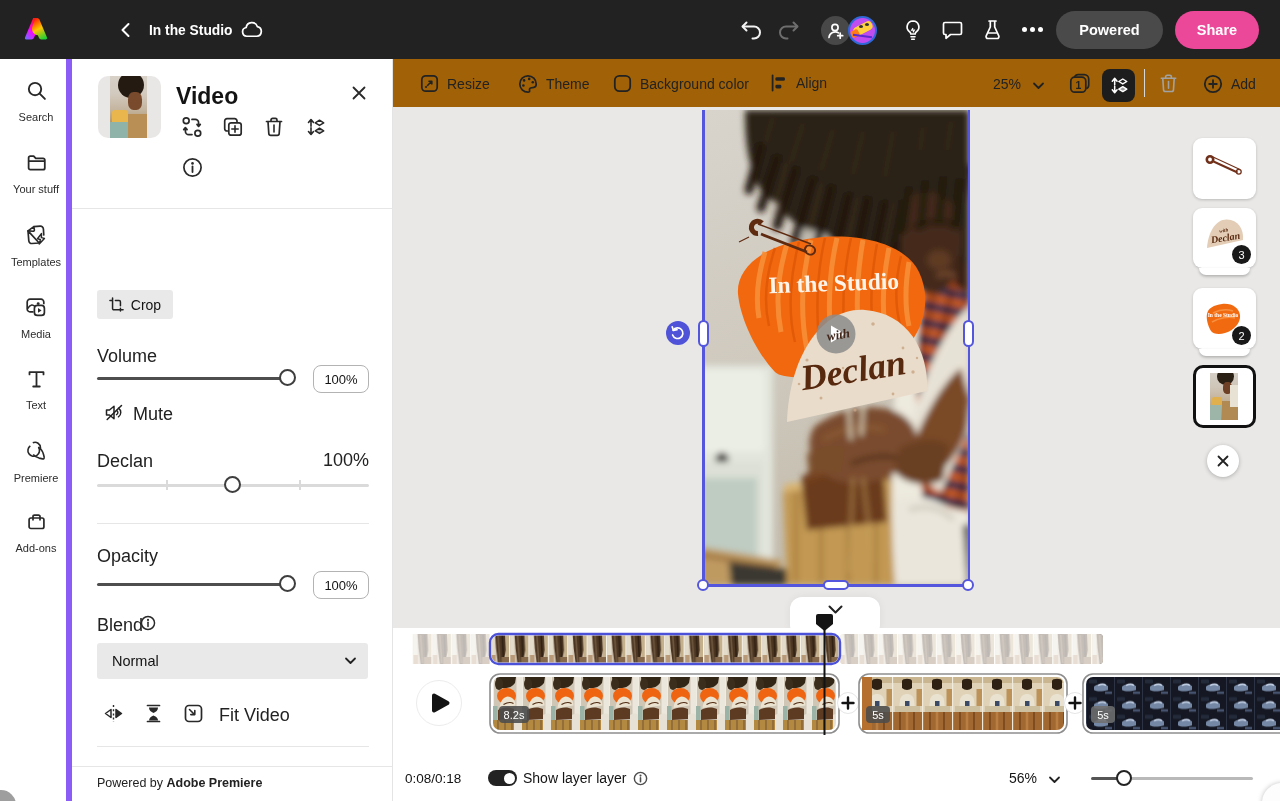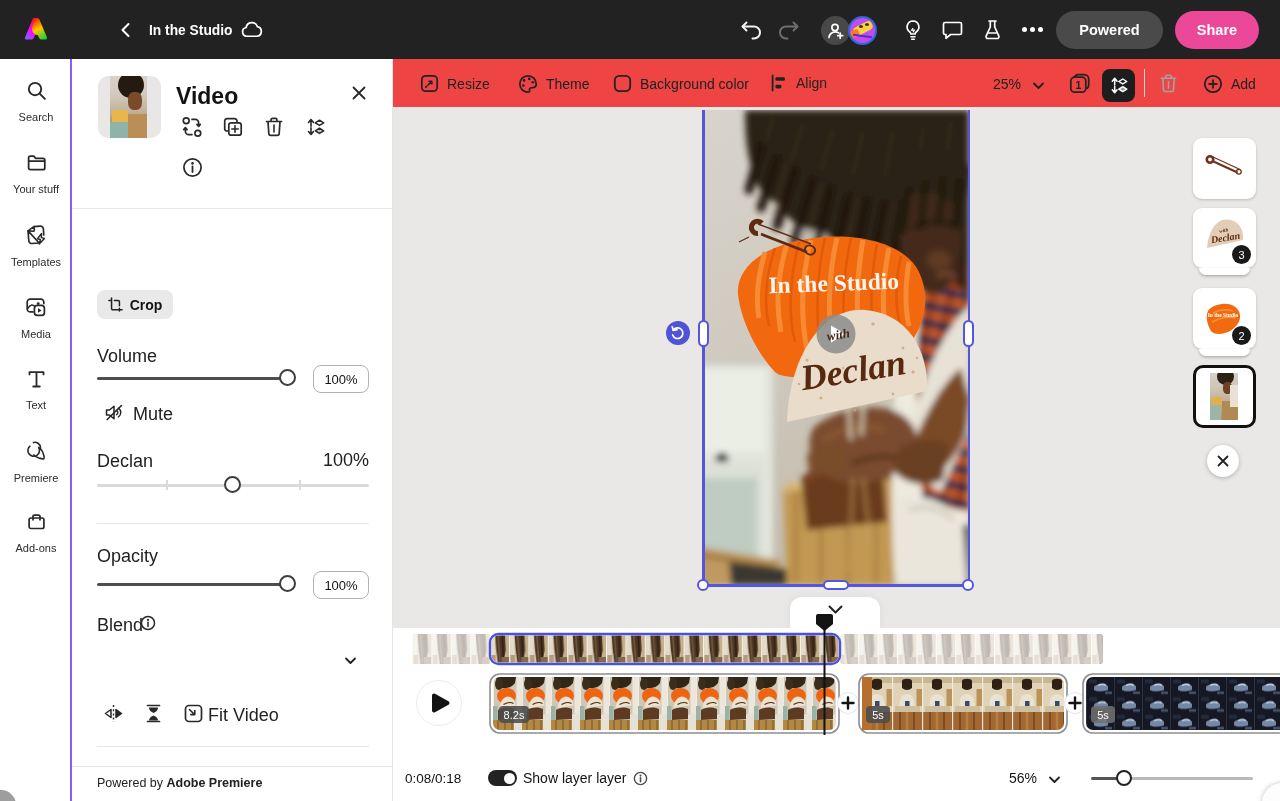--- a/index.html
+++ b/index.html
@@ -2,32 +2,32 @@
 <html><head>
 <meta charset="utf-8">
 <style>
   * { margin:0; padding:0; box-sizing:border-box; }
   html,body { width:1280px; height:801px; overflow:hidden; font-family:"Liberation Sans", sans-serif; background:#fff; }
   .abs { position:absolute; }
   #stage { position:relative; width:1280px; height:801px; }
   
   #topbar { position:absolute; left:0; top:0; width:1280px; height:59px; background:#222222; }
   
-  #sidebar { position:absolute; left:0; top:59px; width:72px; height:742px; background:#fff; border-right:2px solid #8b5cf6; }
+  #sidebar { position:absolute; left:0; top:59px; width:72px; height:742px; background:#fff; border-right:6px solid #8b5cf6; }
   .nav-item { position:absolute; left:0; width:72px; text-align:center; color:#222; }
   .nav-item svg { display:block; margin:0 auto; }
   .nav-item .lbl { font-size:11px; color:#2c2c2c; margin-top:10px; }
   
   #panel { position:absolute; left:72px; top:59px; width:321px; height:742px; background:#fff; border-right:1px solid #e4e4e4; }
   .pl { position:absolute; font-size:18px; color:#222; }
-  .graybtn { position:absolute; background:#e9e9e9; border-radius:8px; color:#131313;font-weight:bold; }
+  .graybtn { position:absolute; background:#e9e9e9; border-radius:3px; color:#131313; }
   .divider { position:absolute; height:1px; background:#e6e6e6; }
   .valbox { position:absolute; width:56px; height:28px; border:1.5px solid #b3b3b3; border-radius:8px; font-size:13px; color:#131313; display:flex; align-items:center; justify-content:center; }
   
-  #canvasbar { position:absolute; left:393px; top:59px; width:887px; height:48px; background:#ef4444; }
+  #canvasbar { position:absolute; left:393px; top:59px; width:887px; height:48px; background:#a16207; }
   #canvas { position:absolute; left:393px; top:107px; width:887px; height:523px; background:#e9e8e7; }
   #timeline { position:absolute; left:393px; top:628px; width:887px; height:173px; background:#fff; }
   .cbtn { position:absolute; display:flex; align-items:center; gap:8px; font-size:14px; color:#222; }
 </style>
 </head>
 <body>
 <div id="stage">
   <div id="topbar">
 
     <svg class="abs" style="left:23px;top:16px" width="26" height="26" viewBox="0 0 26 26">
@@ -232,40 +232,41 @@
 
     <div class="abs" style="left:25px;top:524px;width:193px;height:2.5px;background:#4e4e4e;border-radius:2px"></div>
     <div class="abs" style="left:207px;top:516px;width:17px;height:17px;border-radius:50%;background:#fff;border:2.5px solid #3e3e3e"></div>
     <div class="valbox" style="left:241px;top:512px">100%</div>
     <div class="pl" style="left:25px;top:556px">Blend</div>
     <svg class="abs" style="left:68px;top:556px" width="16" height="16" viewBox="0 0 21 21">
       <circle cx="10.5" cy="10.5" r="8.6" fill="none" stroke="#292929" stroke-width="1.9"></circle>
       <circle cx="10.5" cy="6.4" r="1.4" fill="#292929"></circle>
       <path d="M10.5 9.5 v5.5" stroke="#292929" stroke-width="2" stroke-linecap="round"></path>
     </svg>
+    <div class="graybtn" style="left:25px;top:584px;width:271px;height:36px;display:flex;align-items:center;padding:0 15px;font-size:14.5px">Normal</div>
     <svg class="abs" style="left:272px;top:596px" width="13" height="12" viewBox="0 0 13 12">
         <path d="M2 3.5 l4.5 4.5 L11 3.5" stroke="#222" stroke-width="1.8" fill="none" stroke-linecap="round" stroke-linejoin="round"></path>
       </svg>
 
     <svg class="abs" style="left:31px;top:644px" width="21" height="21" viewBox="0 0 21 21">
       <path d="M10.5 2 v17" stroke="#292929" stroke-width="1.4" stroke-dasharray="2 2.2"></path>
       <path d="M8 6.5 v8 L2.5 10.5 Z" fill="none" stroke="#292929" stroke-width="1.5" stroke-linejoin="round"></path>
       <path d="M13 6.5 v8 l5.5 -4 Z" fill="#292929" stroke="#292929" stroke-width="1.5" stroke-linejoin="round"></path>
     </svg>
     <svg class="abs" style="left:71px;top:644px" width="21" height="21" viewBox="0 0 21 21">
       <path d="M4.5 2.5 h12" stroke="#292929" stroke-width="1.7" stroke-linecap="round"></path>
       <path d="M6 4.5 c0 3 2 4.3 4.5 5.5 2.5-1.2 4.5-2.5 4.5-5.5 Z" fill="#292929"></path>
       <path d="M10.5 12.5 c-2 1-4.5 2.3-4.5 5 h9 c0-2.7-2.5-4-4.5-5 Z" fill="#292929"></path>
       <path d="M4.5 18.5 h12" stroke="#292929" stroke-width="1.7" stroke-linecap="round"></path>
     </svg>
     <svg class="abs" style="left:112px;top:645px" width="19" height="19" viewBox="0 0 19 19">
       <rect x="1.5" y="1.5" width="16" height="16" rx="3.5" fill="none" stroke="#292929" stroke-width="1.7"></rect>
       <path d="M5.5 5.5 l5 5 M10.8 6.6 v4 h-4" fill="none" stroke="#292929" stroke-width="1.6" stroke-linecap="round" stroke-linejoin="round"></path>
     </svg>
-    <div class="pl" style="left:136px;top:646px">Fit Video</div>
+    <div class="pl" style="left:147px;top:646px">Fit Video</div>
     <div class="divider" style="left:25px;top:687px;width:272px"></div>
     <div class="divider" style="left:0;top:707px;width:321px"></div>
     <div class="abs" style="left:25px;top:717px;font-size:12.5px;color:#222">Powered by <b>Adobe Premiere</b></div>
   </div>
   <div id="canvasbar">
     <div class="cbtn" style="left:27px;top:15px">
       <svg width="19" height="19" viewBox="0 0 19 19">
           <rect x="1.8" y="1.8" width="15.4" height="15.4" rx="4" fill="none" stroke="#222" stroke-width="1.7"></rect>
           <path d="M7.5 11.5 l4-4 M11.8 10 V7.2 H9" fill="none" stroke="#222" stroke-width="1.6" stroke-linecap="round" stroke-linejoin="round"></path>
           <circle cx="6" cy="13" r="1.1" fill="#222"></circle>

